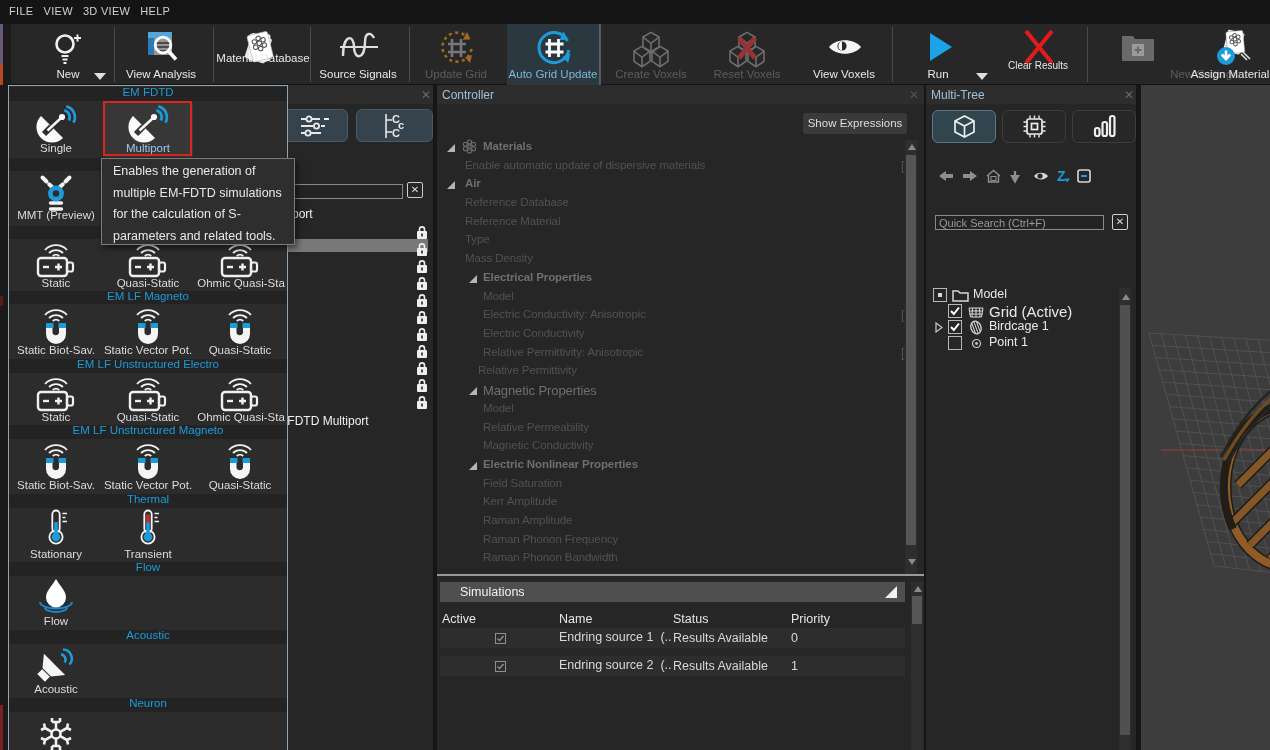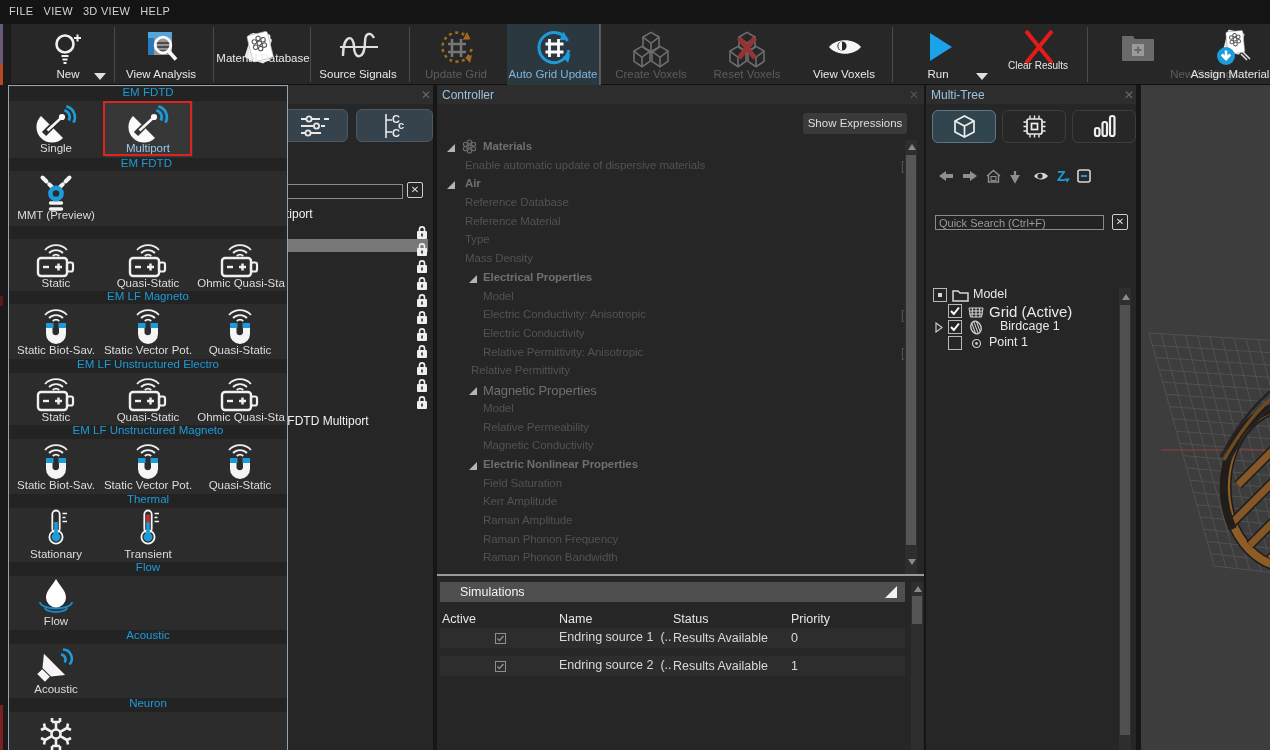--- a/index.html
+++ b/index.html
@@ -281,21 +281,21 @@
       <div class="abs" style="left:28px;top:148px;font-size:11.5px;letter-spacing:-.1px;font-weight:normal;color:#525252;">Type</div>
       <div class="abs" style="left:28px;top:167px;font-size:11.5px;letter-spacing:-.1px;font-weight:normal;color:#525252;">Mass Density</div>
       <div class="abs" style="left:46px;top:186px;font-size:11.5px;letter-spacing:-.1px;font-weight:bold;color:#6f6f6f;">Electrical Properties</div>
       <svg class="abs" style="left:32px;top:190px;" width="8" height="8" viewBox="0 0 8 8">
         <path d="M8 0 L8 8 L0 8 Z" fill="#b4b4b4"></path>
       </svg>
       <div class="abs" style="left:46px;top:205px;font-size:11.5px;letter-spacing:-.1px;font-weight:normal;color:#525252;">Model</div>
       <div class="abs" style="left:46px;top:223px;font-size:11.5px;letter-spacing:-.1px;font-weight:normal;color:#525252;">Electric Conductivity: Anisotropic</div>
       <div class="abs" style="left:46px;top:242px;font-size:11.5px;letter-spacing:-.1px;font-weight:normal;color:#525252;">Electric Conductivity</div>
       <div class="abs" style="left:46px;top:261px;font-size:11.5px;letter-spacing:-.1px;font-weight:normal;color:#525252;">Relative Permittivity: Anisotropic</div>
-      <div class="abs" style="left:34px;top:279px;font-size:11.5px;letter-spacing:-.1px;font-weight:normal;color:#525252;">Relative Permittivity</div>
+      <div class="abs" style="left:41px;top:279px;font-size:11.5px;letter-spacing:-.1px;font-weight:normal;color:#525252;">Relative Permittivity</div>
       <div class="abs" style="left:46px;top:298px;font-size:13px;letter-spacing:-.1px;font-weight:normal;color:#6f6f6f;">Magnetic Properties</div>
       <svg class="abs" style="left:32px;top:302px;" width="8" height="8" viewBox="0 0 8 8">
         <path d="M8 0 L8 8 L0 8 Z" fill="#b4b4b4"></path>
       </svg>
       <div class="abs" style="left:46px;top:317px;font-size:11.5px;letter-spacing:-.1px;font-weight:normal;color:#525252;">Model</div>
       <div class="abs" style="left:46px;top:336px;font-size:11.5px;letter-spacing:-.1px;font-weight:normal;color:#525252;">Relative Permeability</div>
       <div class="abs" style="left:46px;top:354px;font-size:11.5px;letter-spacing:-.1px;font-weight:normal;color:#525252;">Magnetic Conductivity</div>
       <div class="abs" style="left:46px;top:373px;font-size:11.5px;letter-spacing:-.1px;font-weight:bold;color:#6f6f6f;">Electric Nonlinear Properties</div>
       <svg class="abs" style="left:32px;top:377px;" width="8" height="8" viewBox="0 0 8 8">
         <path d="M8 0 L8 8 L0 8 Z" fill="#b4b4b4"></path>
@@ -421,21 +421,21 @@
       <div class="abs" style="left:22px;top:235px;width:14px;height:14px;border:1.2px solid #b8b8b8;background:#262626;"></div>
       <svg class="abs" style="left:23px;top:236px;" width="12" height="12" viewBox="0 0 12 12">
         <path d="M2 6 L4.8 9 L10 2.5" fill="none" stroke="#fff" stroke-width="2"></path>
       </svg>
       <svg class="abs" style="left:42px;top:235px;" width="16" height="15" viewBox="0 0 16 15">
 <g transform="rotate(-20 8 7.5)">
 <ellipse cx="8" cy="7.5" rx="5" ry="6.5" fill="none" stroke="#d8d8d8" stroke-width="1.3"></ellipse>
 <path d="M5.5 2 L5.5 13 M8 1 L8 14 M10.5 2 L10.5 13" stroke="#d8d8d8" stroke-width="1"></path>
 </g>
       </svg>
-<div class="abs" style="left:74px;top:234px;font-size:12.5px;color:#e8e8e8;">Birdcage 1</div>
+<div class="abs" style="left:63px;top:234px;font-size:12.5px;color:#e8e8e8;">Birdcage 1</div>
 <div class="abs" style="left:22px;top:251px;width:14px;height:14px;border:1.2px solid #b8b8b8;background:#262626;"></div>
       <svg class="abs" style="left:45px;top:253px;" width="11" height="11" viewBox="0 0 11 11">
 <circle cx="5.5" cy="5.5" r="4" fill="none" stroke="#c8c8c8" stroke-width="1.2"></circle>
 <circle cx="5.5" cy="5.5" r="1.4" fill="#c8c8c8"></circle>
       </svg>
 <div class="abs" style="left:63px;top:250px;font-size:12.5px;color:#e8e8e8;">Point 1</div>
 <div class="abs" style="left:193px;top:203px;width:12px;height:462px;background:#2e2e2e;"></div>
 <svg class="abs" style="left:196px;top:209px;" width="8" height="6" viewBox="0 0 8 6">
         <path d="M4 0 L8 6 L0 6 Z" fill="#8a8a8a"></path>
       </svg>
@@ -749,12 +749,15 @@
 <path d="M15.8 22.2 L9 26 M9 26 L5 24 M9 26 L8 30.5"></path>
 <path d="M24.2 22.2 L31 26 M31 26 L35 24 M31 26 L32 30.5"></path>
 </g>
 </svg>
     </div>
     <div class="abs" style="left:0;top:705px;width:3px;height:45px;background:#7a2020;"></div>
     <div class="abs" style="left:0;top:296px;width:3px;height:10px;background:#5a1a1a;"></div>
     <div class="abs" style="left:0;top:24px;width:3px;height:40px;background:#6a5a7a;"></div>
     <div class="abs" style="left:0;top:64px;width:3px;height:21px;background:#b5491f;"></div>
     <div class="abs" style="left:103px;top:101px;width:89px;height:55px;border:2.5px solid #da2520;"></div>
+    <div class="abs" style="left:101px;top:158px;width:194px;height:87px;background:#2e2e2e;border:1px solid #7c7c7c;box-shadow:2px 3px 6px rgba(0,0,0,.55);">
+<div style="position:absolute;left:11px;top:2px;font-size:12.5px;line-height:21.6px;color:#e8e8e8;white-space:nowrap;">Enables the generation of<br>multiple EM-FDTD simulations<br>for the calculation of S-<br>parameters and related tools.</div>
+</div>
   </div>
 </body></html>

